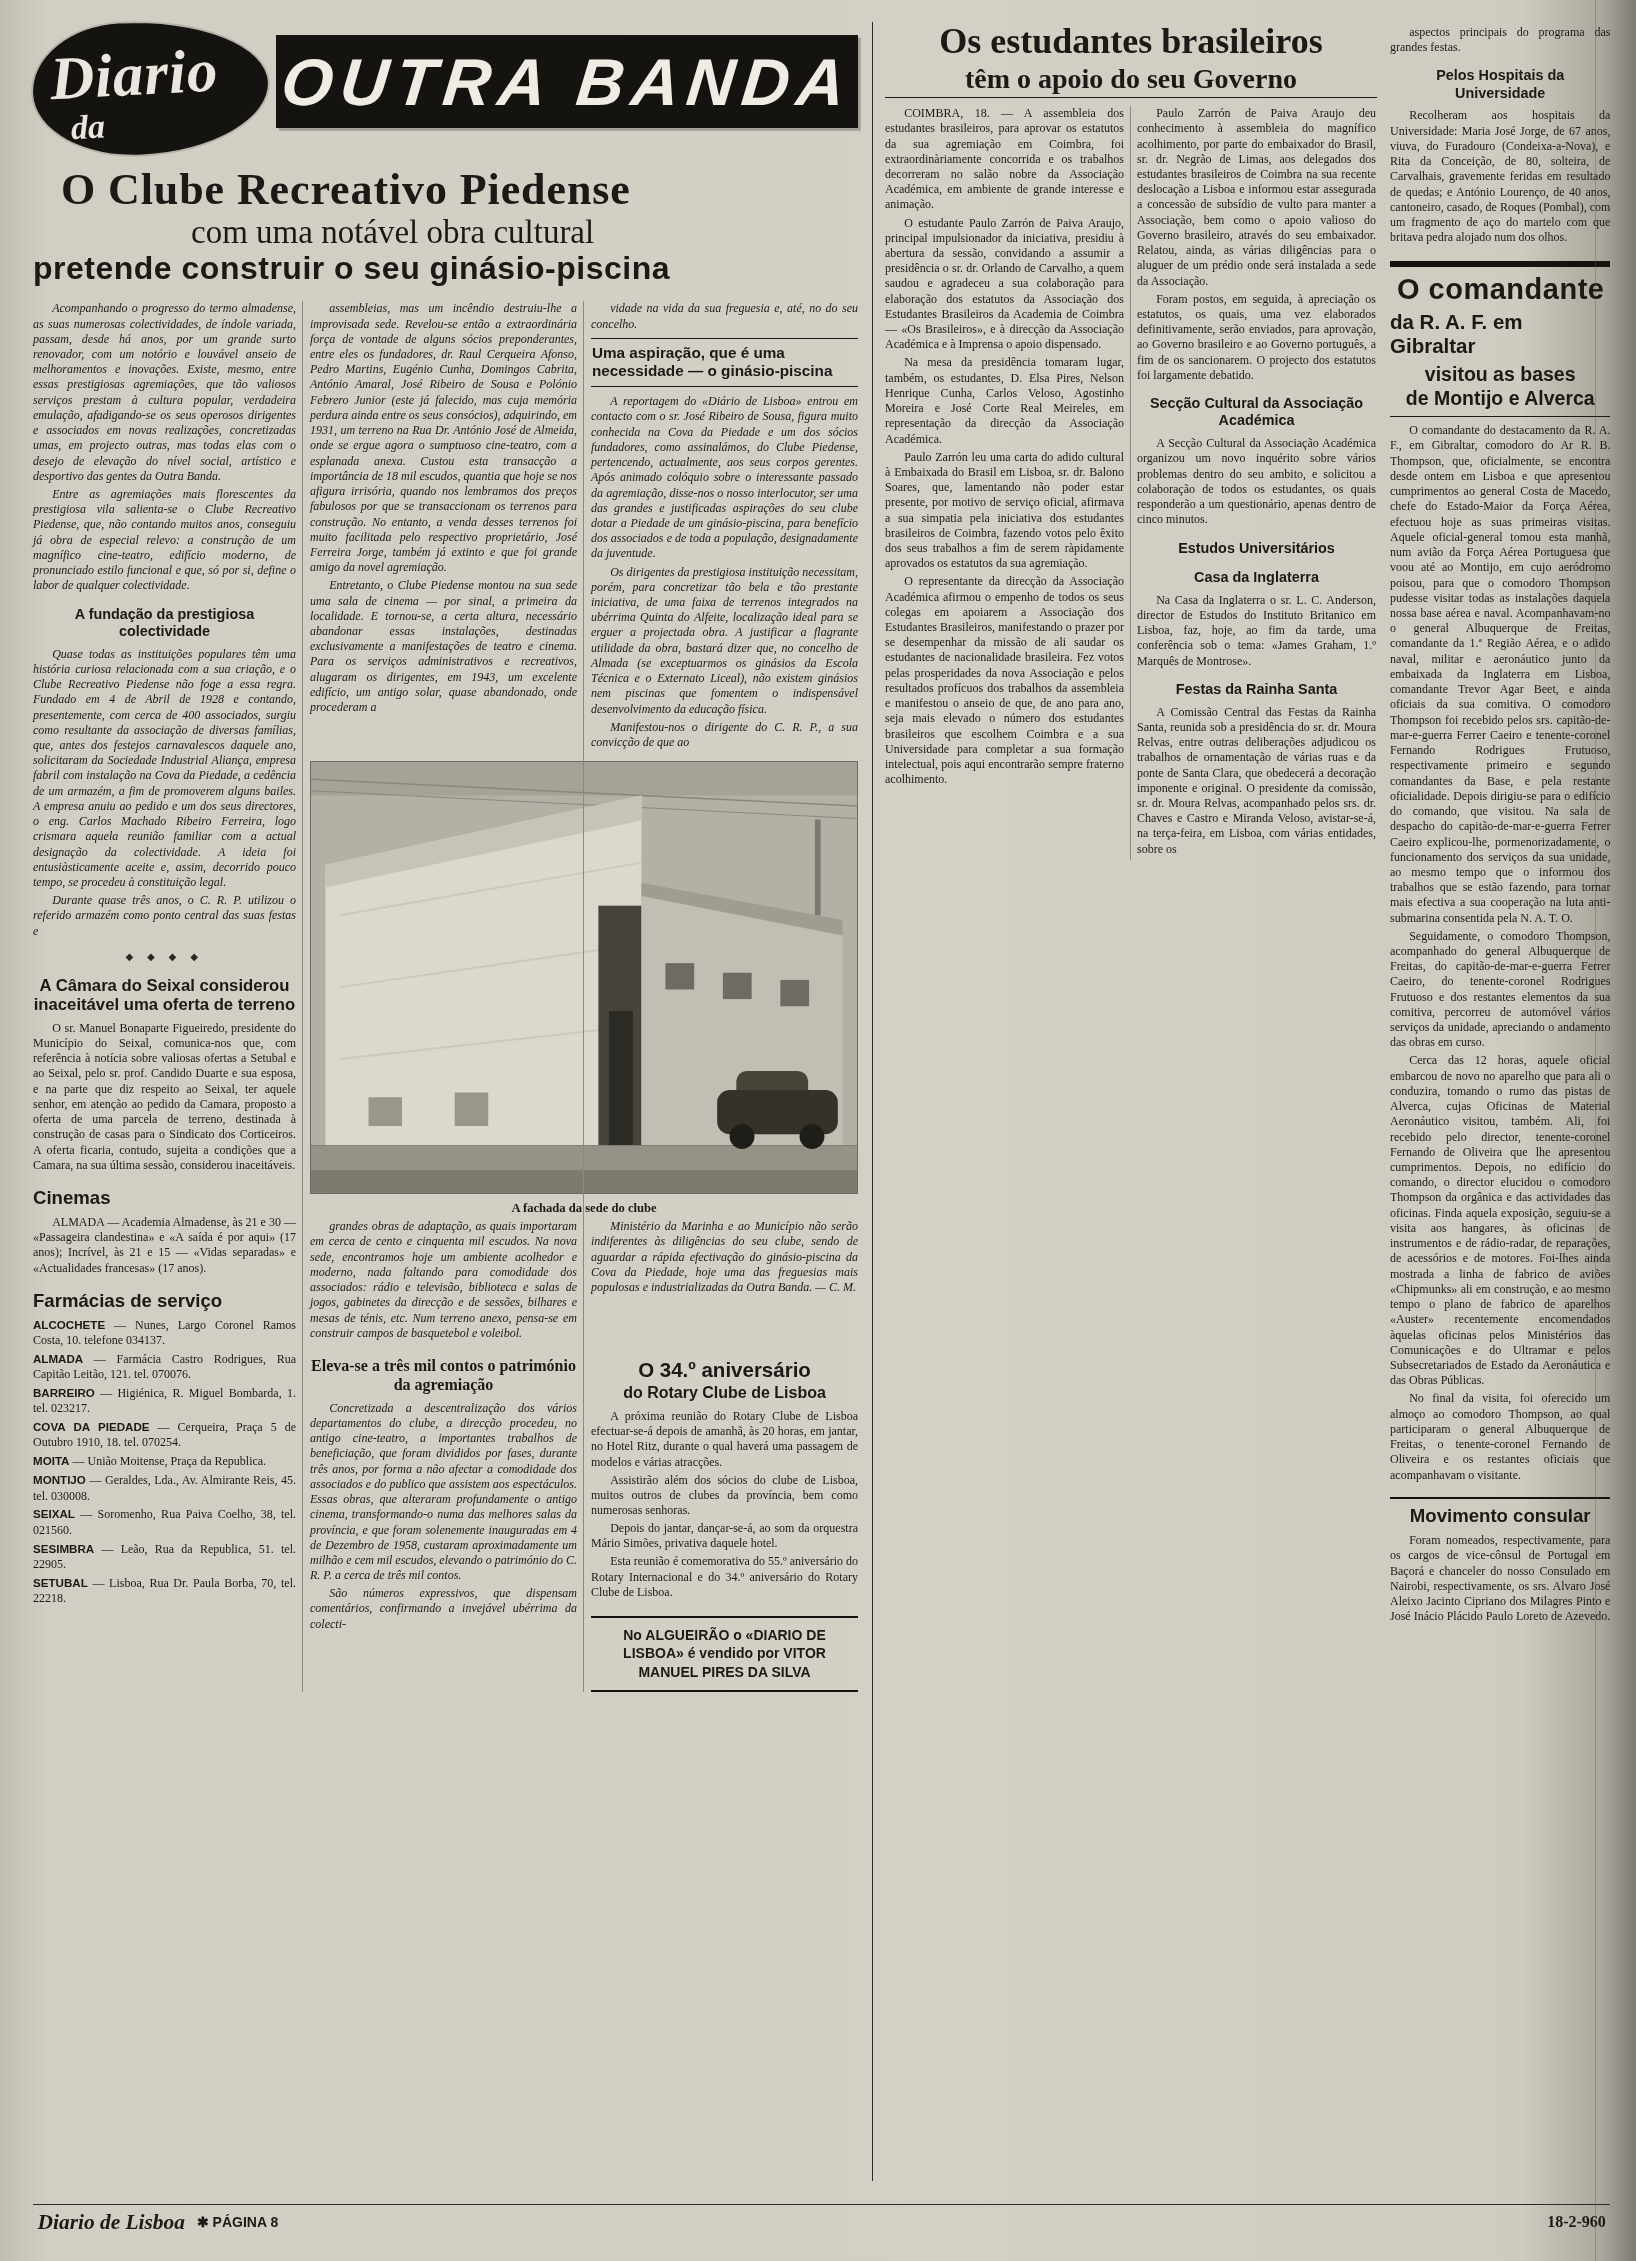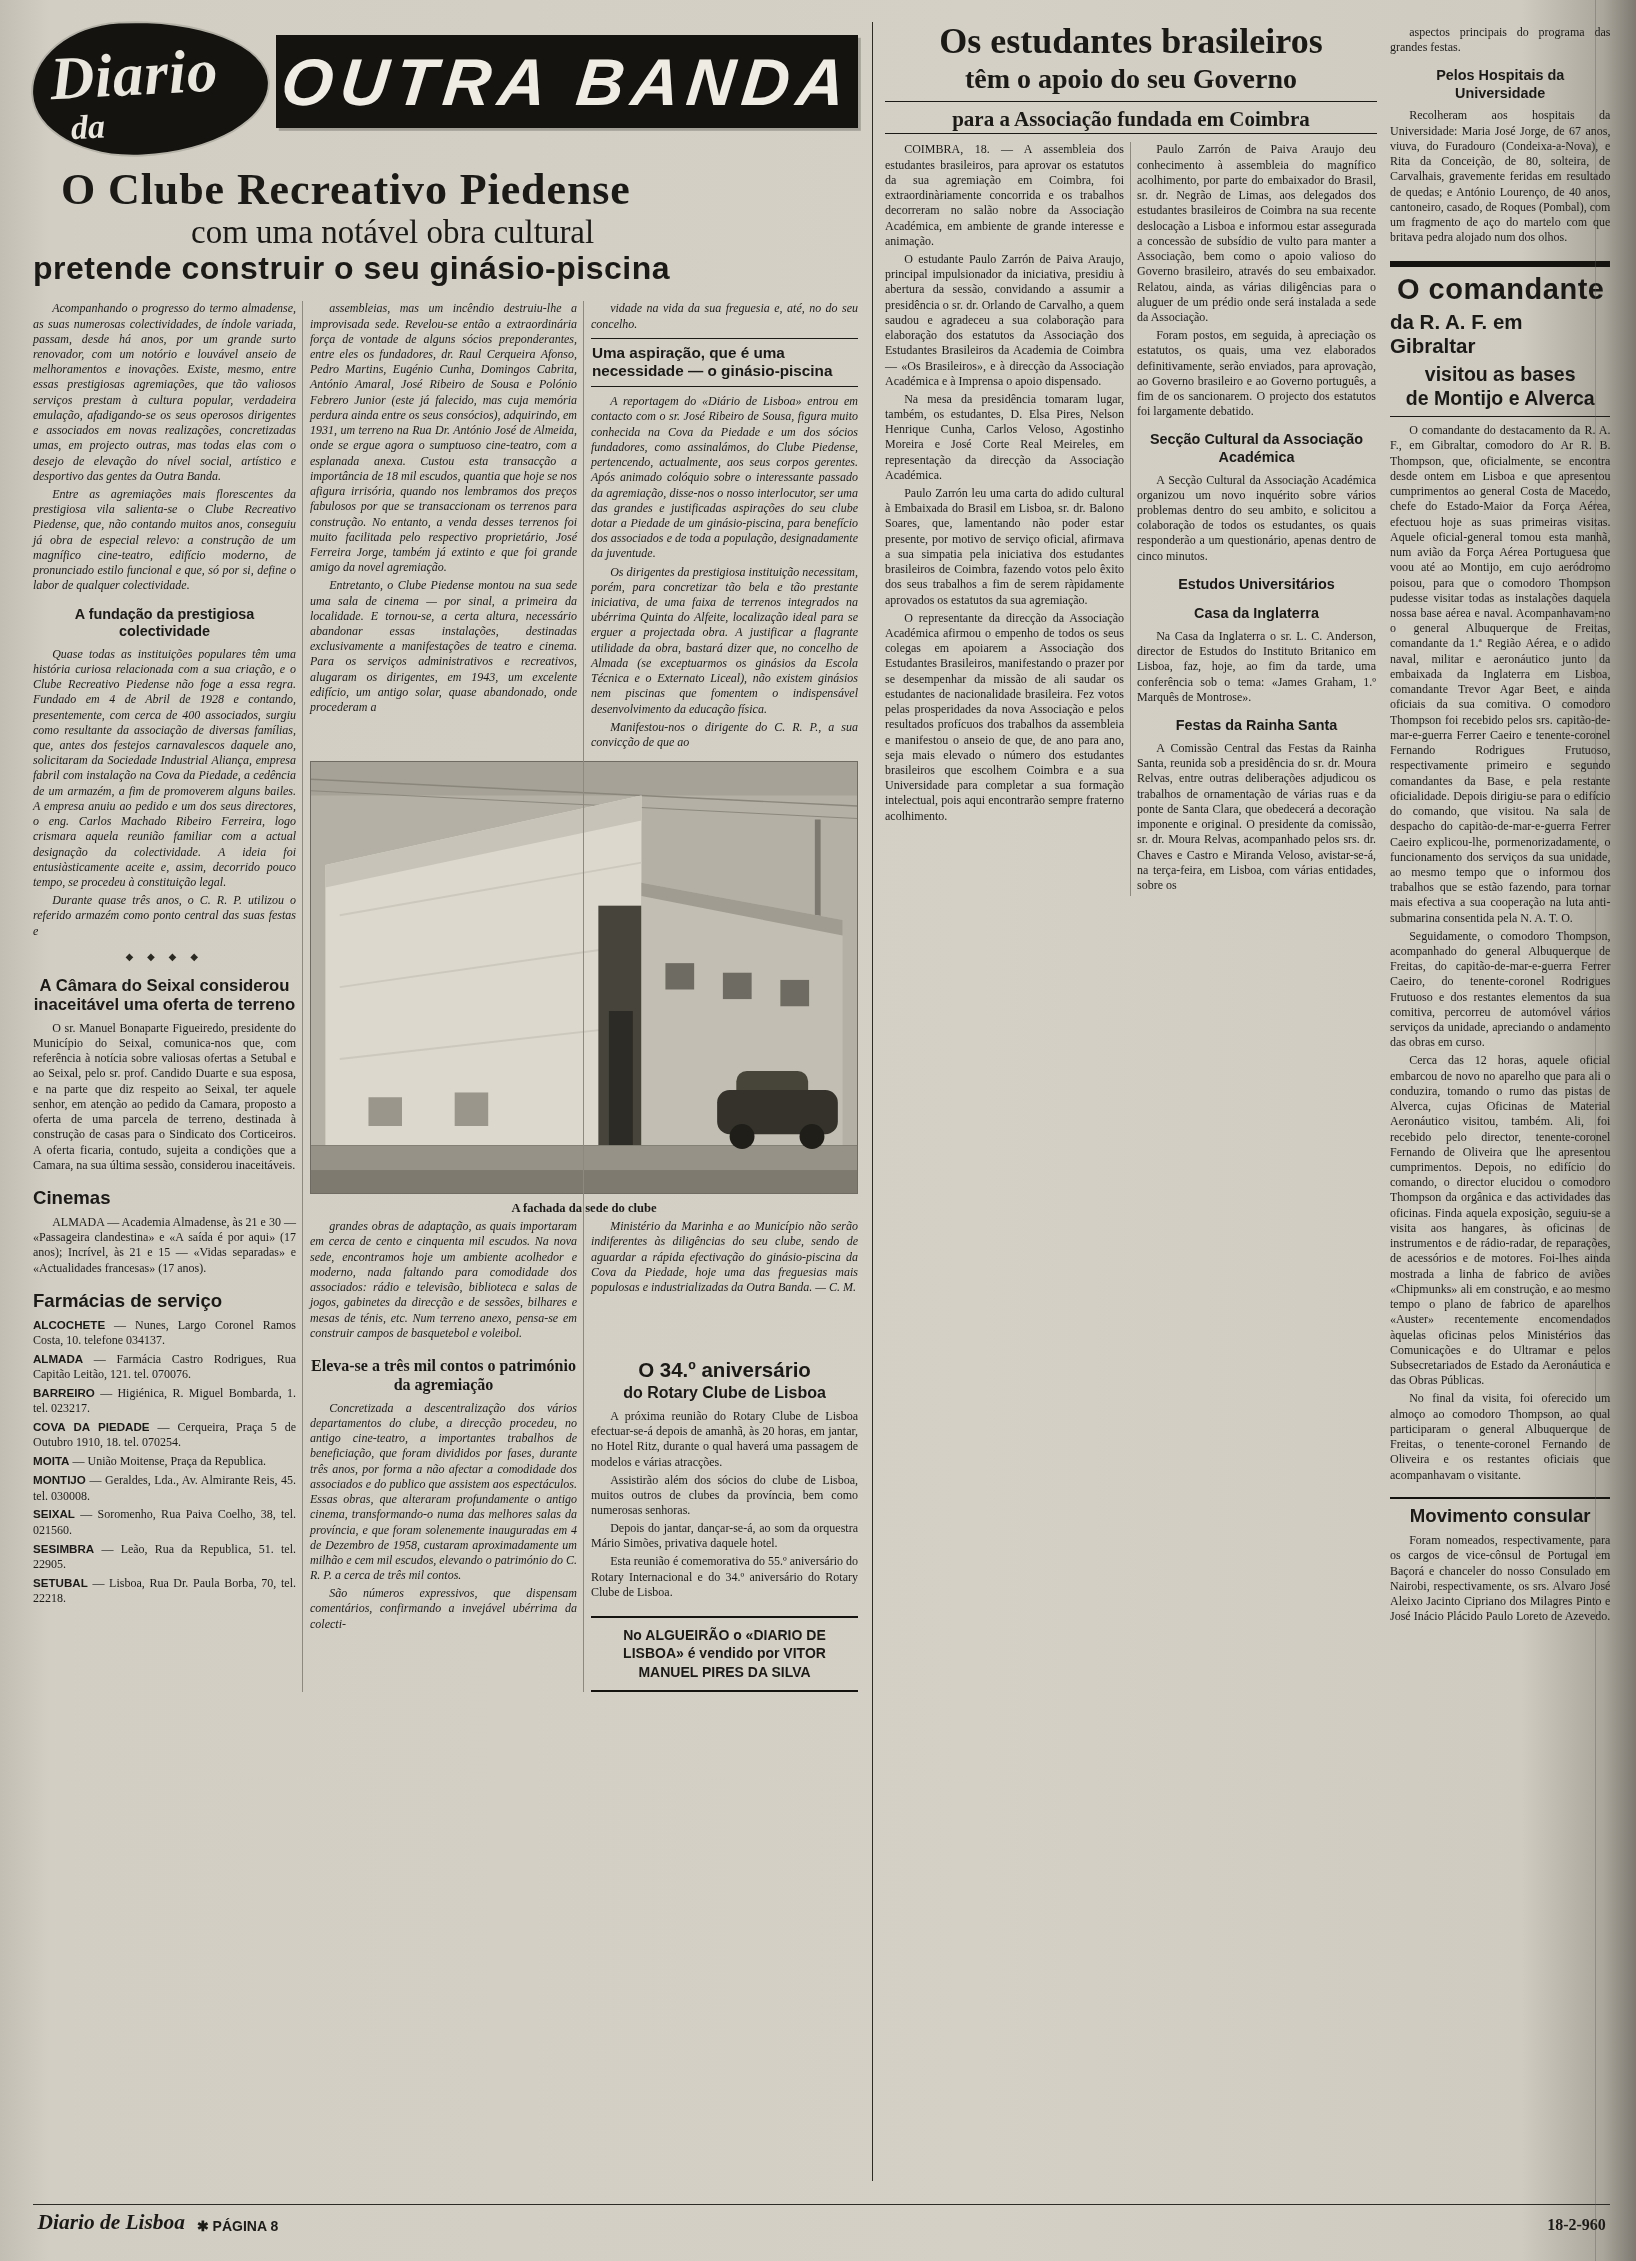--- a/index.html
+++ b/index.html
@@ -118,21 +118,21 @@
   .cmd-h4 { font:bold 19.5px/1.2 "Liberation Sans", sans-serif; text-align:center; border-bottom:1.4px solid #1b1a17; padding-bottom:5.6px; margin-bottom:6.5px; }
 
   .consular-head {
     border-top:2.3px solid #14130f; margin-top:14px; padding-top:6.5px;
     font:bold 18.6px/1.2 "Liberation Sans", sans-serif; text-align:center; margin-bottom:5.6px;
   }
 
   
   .footer {
     margin-top:23px; border-top:1.4px solid #2c2b26; padding:6.5px 4.6px 0 4.6px;
-    display:flex; align-items:flex-end;
+    display:flex; align-items:center;
   }
   .footer .paper { font:bold italic 21.4px/1 "Liberation Serif", serif; }
   .footer .plabel { font:bold 14px/1 "Liberation Sans", sans-serif; margin-left:12px; }
   .footer .fdate { margin-left:auto; font:bold 16px/1 "Liberation Serif", serif; }
 
   .edge-crease { position:absolute; top:0; bottom:0; right:40px; width:1.4px; background:rgba(90,86,78,.35); }
 </style>
 </head>
 <body>
 
@@ -282,21 +282,20 @@
         </div>
       </div>
     </div>
 
     <div class="right-mega">
 
       <div class="est-wrap">
         <div class="est-head">
           <div class="est-h1">Os estudantes brasileiros</div>
           <div class="est-h2">têm o apoio do seu Governo</div>
-          <div class="est-h3">para a Associação fundada em Coimbra</div>
         </div>
         <div class="est-cols">
           <div class="est-rule"></div>
           <div class="est-col">
             <div>
                 <p class="para">COIMBRA, 18. — A assembleia dos estudantes brasileiros, para aprovar os estatutos da sua agremiação em Coimbra, foi extraordinàriamente concorrida e os trabalhos decorreram no salão nobre da Associação Académica, em ambiente de grande interesse e animação.</p>
                 <p class="para">O estudante Paulo Zarrón de Paiva Araujo, principal impulsionador da iniciativa, presidiu à abertura da sessão, convidando a assumir a presidência o sr. dr. Orlando de Carvalho, a quem saudou e agradeceu a sua colaboração para elaboração dos estatutos da Associação dos Estudantes Brasileiros da Academia de Coimbra — «Os Brasileiros», e à direcção da Associação Académica e à Imprensa o apoio dispensado.</p>
                 <p class="para">Na mesa da presidência tomaram lugar, também, os estudantes, D. Elsa Pires, Nelson Henrique Cunha, Carlos Veloso, Agostinho Moreira e José Corte Real Meireles, em representação da direcção da Associação Académica.</p>
                 <p class="para">Paulo Zarrón leu uma carta do adido cultural à Embaixada do Brasil em Lisboa, sr. dr. Balono Soares, que, lamentando não poder estar presente, por motivo de serviço oficial, afirmava a sua simpatia pela iniciativa dos estudantes brasileiros de Coimbra, fazendo votos pelo êxito dos seus trabalhos a fim de serem ràpidamente aprovados os estatutos da sua agremiação.</p>
                 <p class="para">O representante da direcção da Associação Académica afirmou o empenho de todos os seus colegas em apoiarem a Associação dos Estudantes Brasileiros, manifestando o prazer por se desempenhar da missão de ali saudar os estudantes de nacionalidade brasileira. Fez votos pelas prosperidades da nova Associação e pelos resultados profícuos dos trabalhos da assembleia e manifestou o anseio de que, de ano para ano, seja mais elevado o número dos estudantes brasileiros que escolhem Coimbra e a sua Universidade para completar a sua formação intelectual, pois aqui encontrarão sempre fraterno acolhimento.</p>

